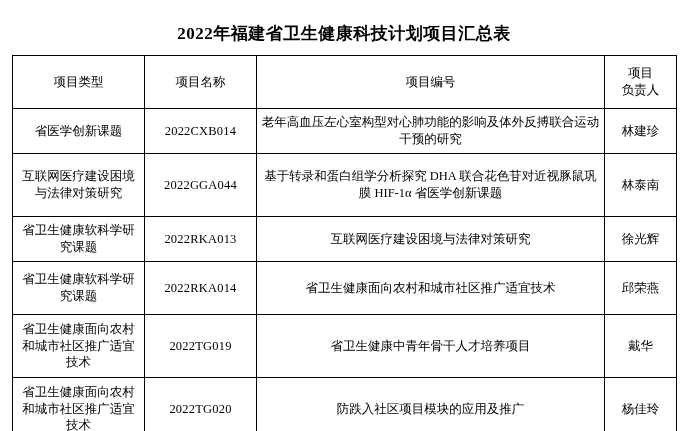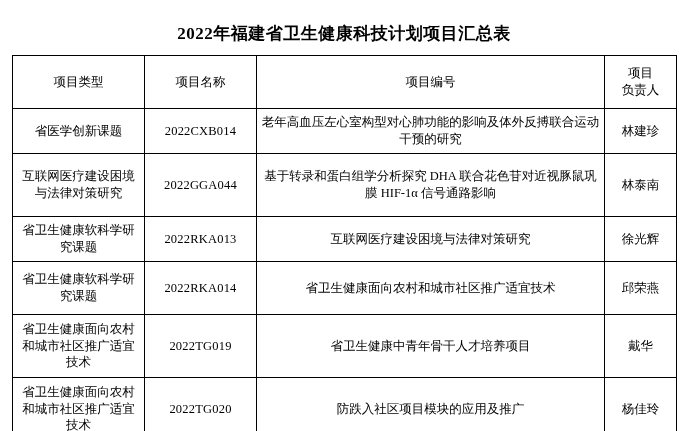--- a/index.html
+++ b/index.html
@@ -100,21 +100,21 @@
       <tbody>
         <tr class="row-h1">
           <td>省医学创新课题</td>
           <td class="code-cell">2022CXB014</td>
           <td>老年高血压左心室构型对心肺功能的影响及体外反搏联合运动干预的研究</td>
           <td>林建珍</td>
         </tr>
         <tr class="row-h2">
           <td>互联网医疗建设困境与法律对策研究</td>
           <td class="code-cell">2022GGA044</td>
-          <td>基于转录和蛋白组学分析探究 DHA 联合花色苷对近视豚鼠巩膜 HIF-1α 信号通路影响</td>
+          <td>基于转录和蛋白组学分析探究 DHA 联合花色苷对近视豚鼠巩膜 HIF-1α 省医学创新课题</td>
           <td>林泰南</td>
         </tr>
         <tr class="row-h3">
           <td>省卫生健康软科学研究课题</td>
           <td class="code-cell">2022RKA013</td>
           <td>互联网医疗建设困境与法律对策研究</td>
           <td>徐光辉</td>
         </tr>
         <tr class="row-h4">
           <td>省卫生健康软科学研究课题</td>

